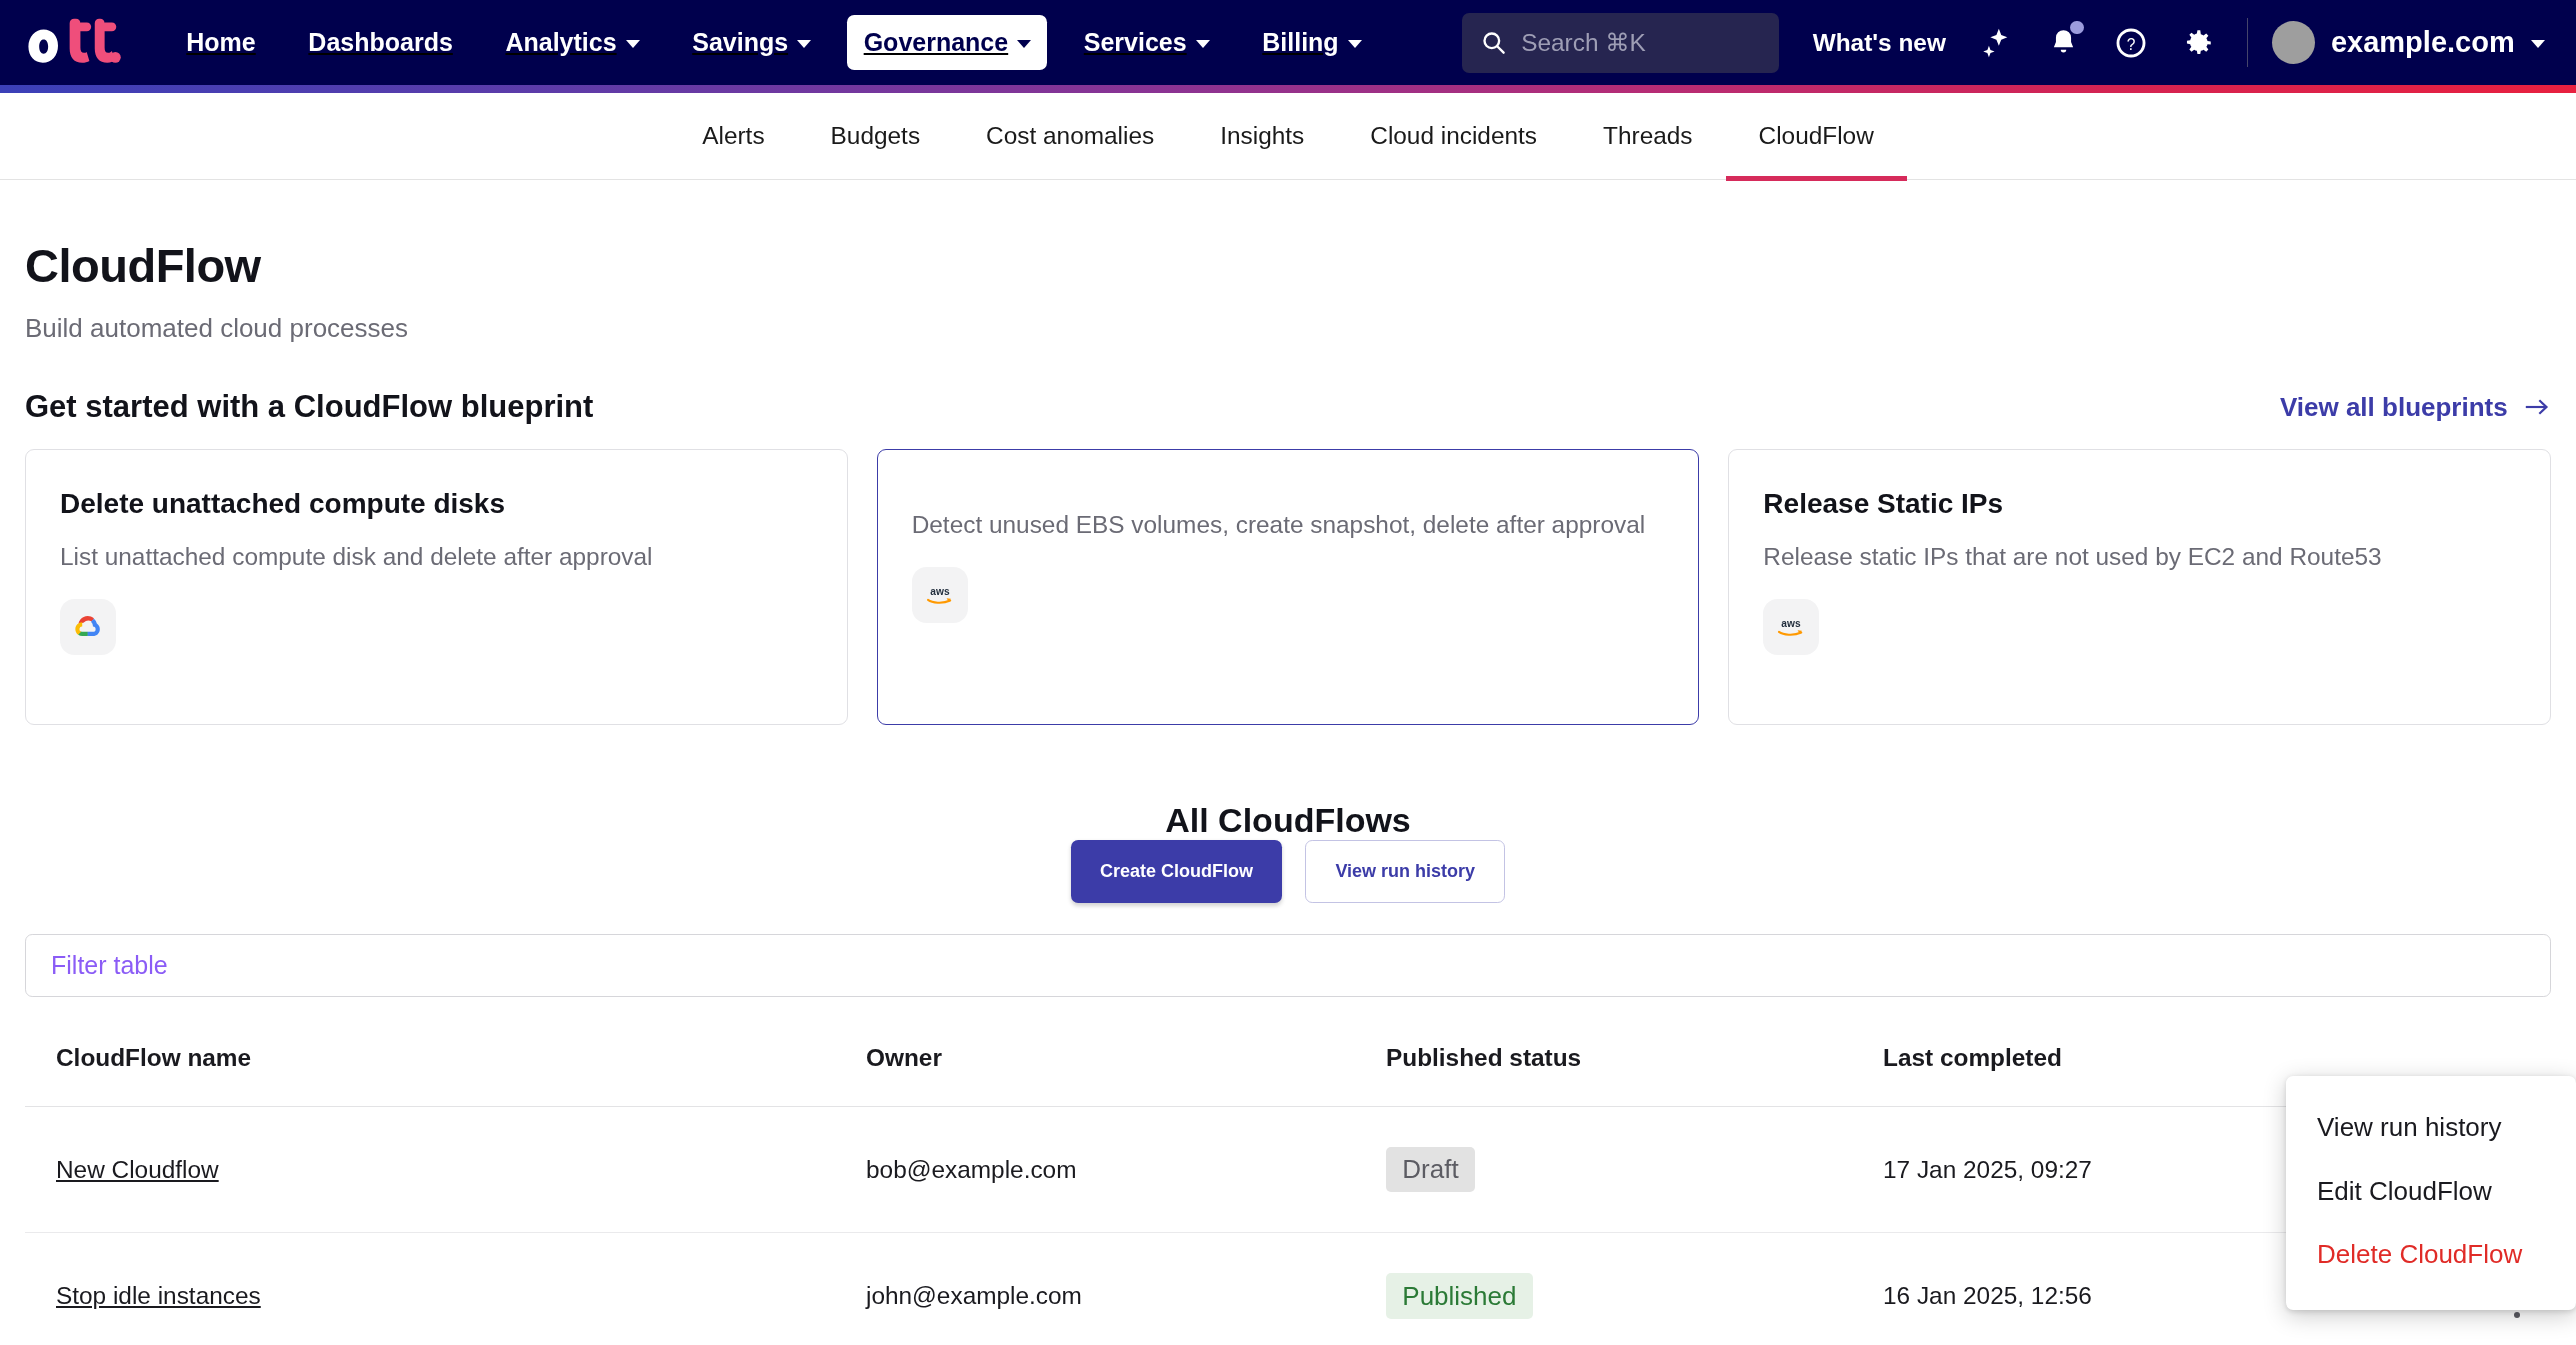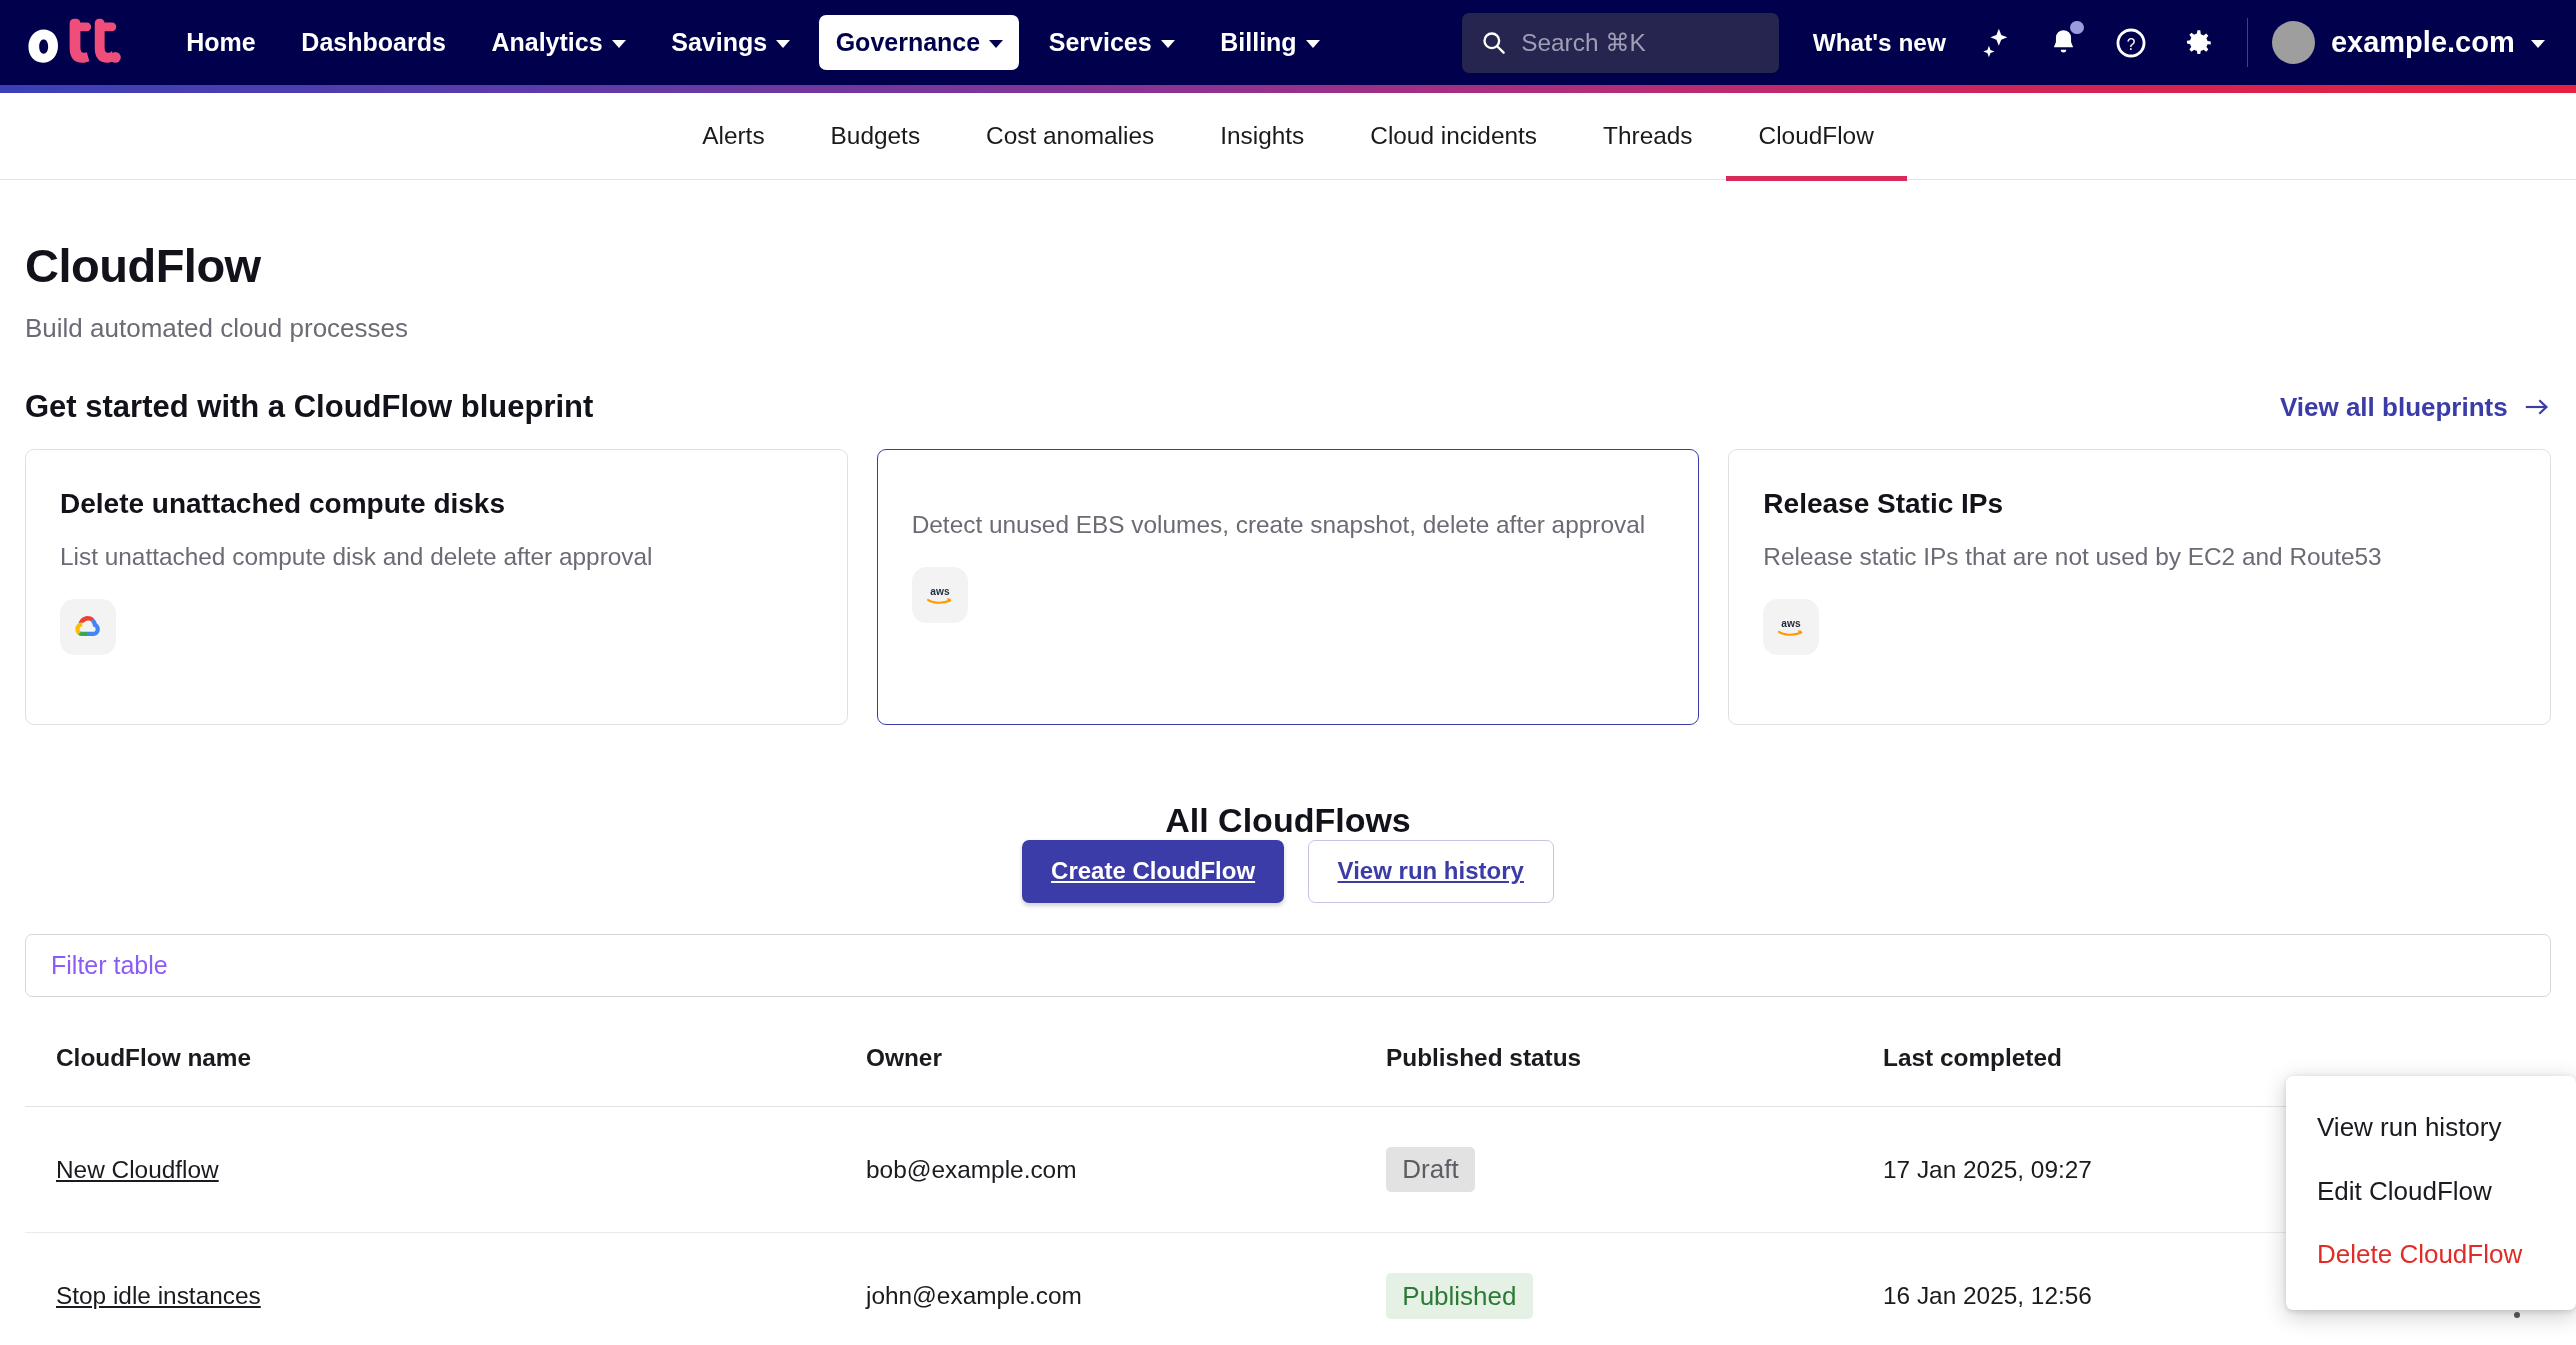--- a/index.html
+++ b/index.html
@@ -11,21 +11,21 @@
 
   
   .topnav {
     height: 85px; background: #00004d;
     display: flex; align-items: center;
     padding: 0 31px 0 25px; position: relative;
   }
   .logo { display: flex; align-items: baseline; margin-right: 27px; letter-spacing: -1.8px; }
   .logo svg { display: block; }
 
-  .nav-links { display: flex; align-items: flex-end; gap: 13px; }
+  .nav-links { display: flex; align-items: flex-end; gap: 20px; text-decoration: underline; }
   .nav-link {
     color: #ffffff; font-size: 25px; font-weight: 600;
     padding: 12.7px 16.3px; border-radius: 7.2px; white-space: nowrap;
     display: flex; align-items: center; gap: 9px; cursor: pointer;
   }
   .nav-link.active { background: #ffffff; color: #00004d; }
   .caret { width: 0; height: 0; border-left: 7.2px solid transparent;
            border-right: 7.2px solid transparent; border-top: 8.1px solid currentColor;
            display: inline-block; position: relative; top: 1.8px; }
 
@@ -83,22 +83,22 @@
   .card-desc { font-size: 24.4px; color: #6b6b75; margin-top: 20px; line-height: 1.42; }
   .cloud-badge {
     width: 56px; height: 56px; border-radius: 14.5px; background: #f3f3f4;
     display:flex; align-items:center; justify-content:center; margin-top: 25px;
   }
 
   .all-head { display:flex; align-items:center; justify-content:space-between; margin-top: 76px; flex-direction: column; }
   .all-title { font-size: 34px; font-weight: 700; color: #12131a; }
   .btn-row { display:flex; gap: 23.5px; }
   .btn {
-    height: 63px; border-radius: 7.2px; font-size: 24px; font-weight: 600;
-    display:flex; align-items:center; justify-content:center; padding: 17px 29px; cursor: pointer; text-decoration: underline;
+    height: 63px; border-radius: 7.2px; font-size: 18px; font-weight: 600;
+    display:flex; align-items:center; justify-content:center; padding: 17px 29px; cursor: pointer;
   }
   .btn-primary { background: #3c3ca8; color: #fff; box-shadow: 0 2.7px 4.5px rgba(0,0,0,.18); }
   .btn-outline { background: #fff; color: #3c3ca8; border: 1.8px solid #c3c3e4; }
 
   .filter-input {
     margin-top: 31px; height: 63px; width: 100%;
     border: 1.8px solid #d6d6da; border-radius: 7.2px;
     display:flex; align-items:center; padding: 0 25px;
     font-size: 25px; color: #8b5cf6; cursor: text; background:#fff;
   }

